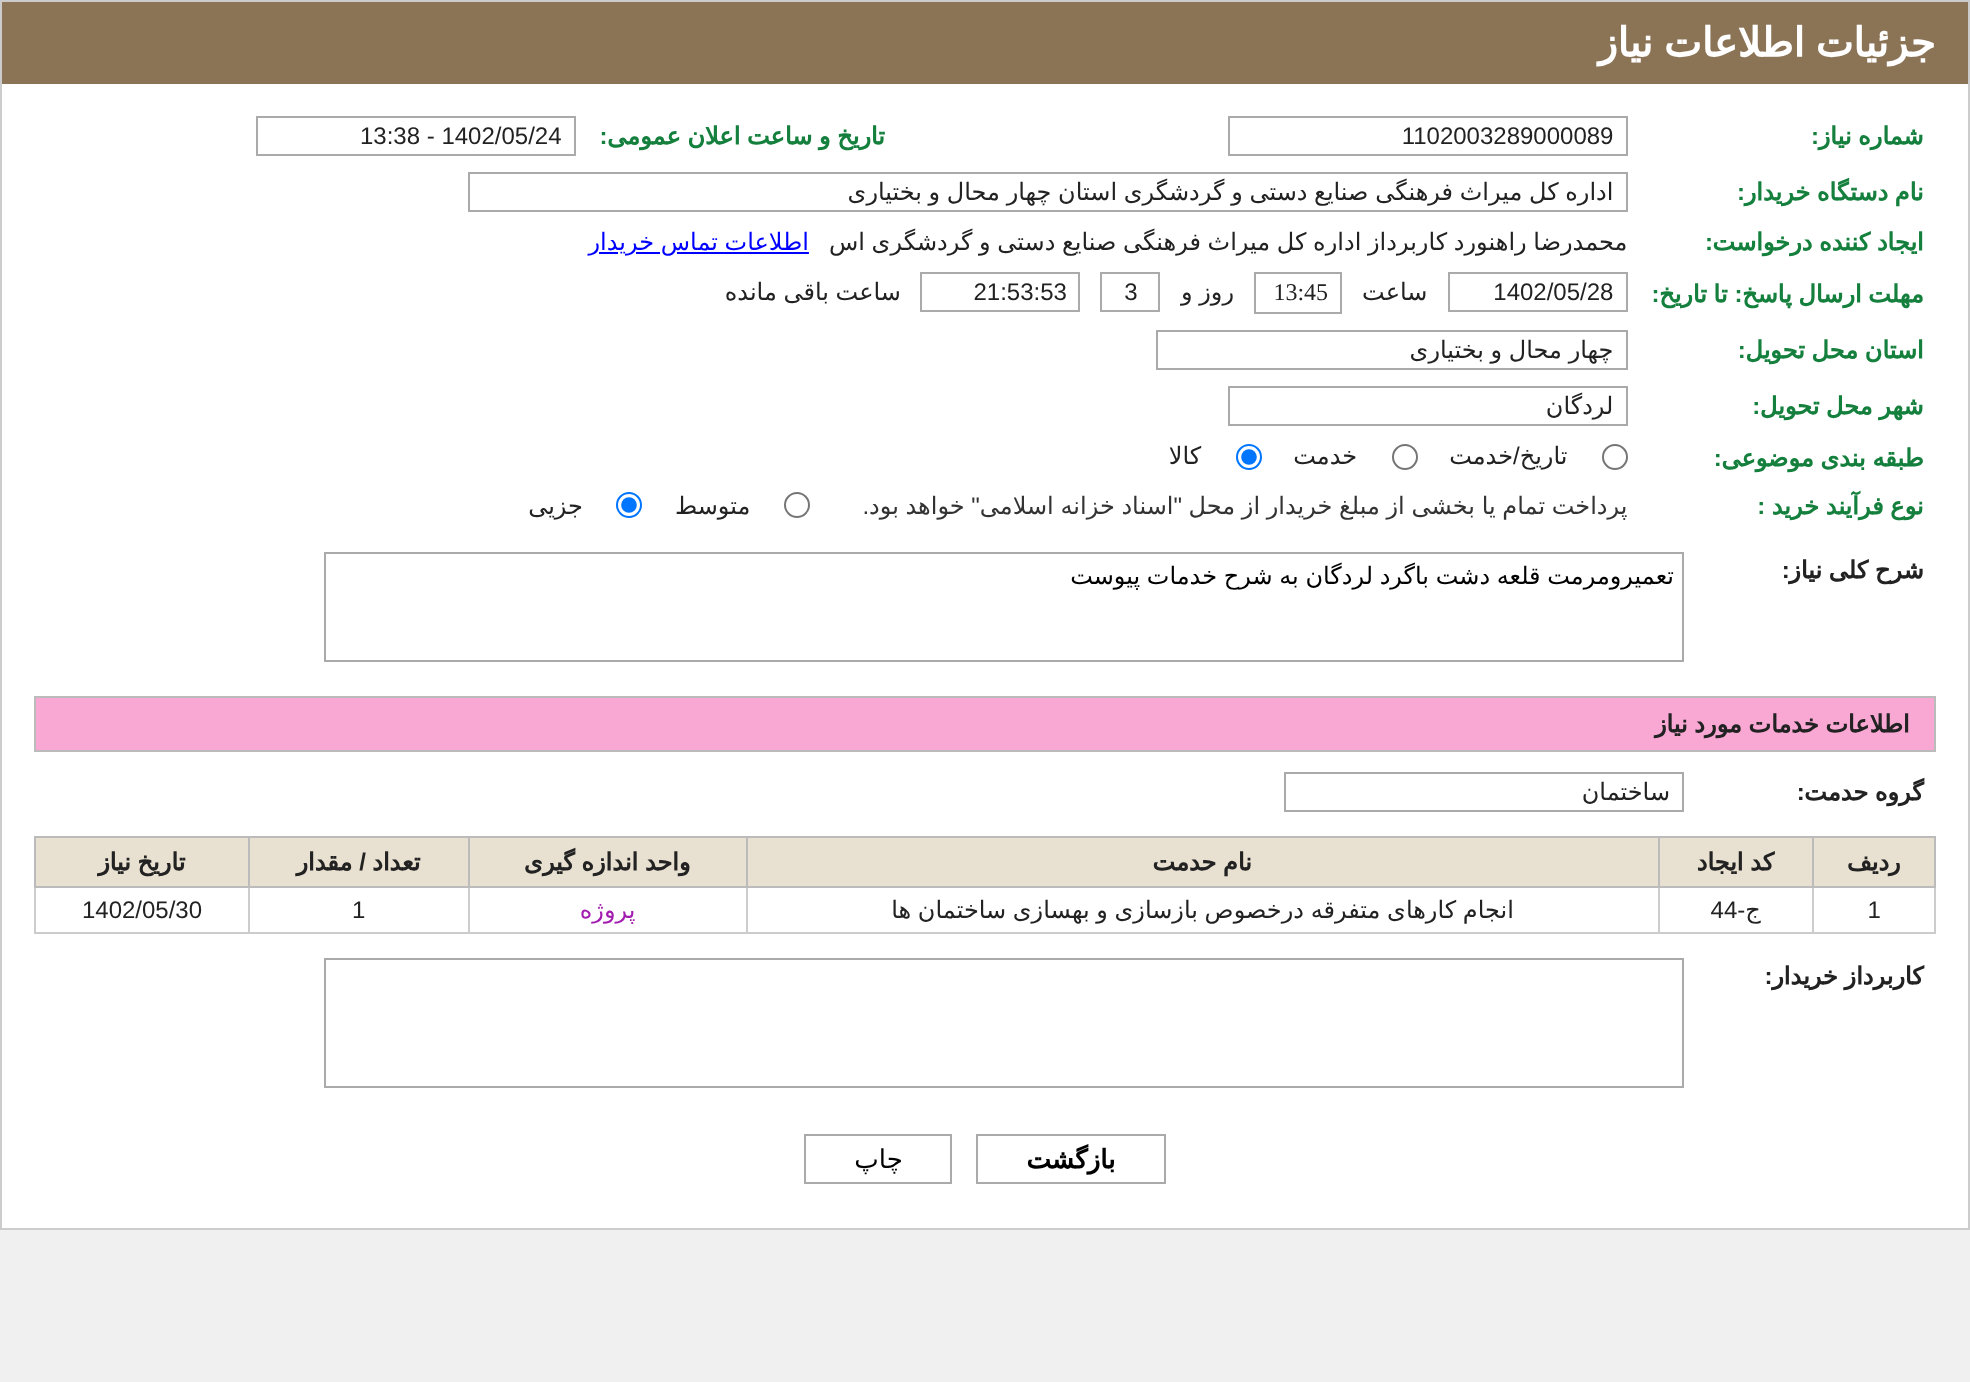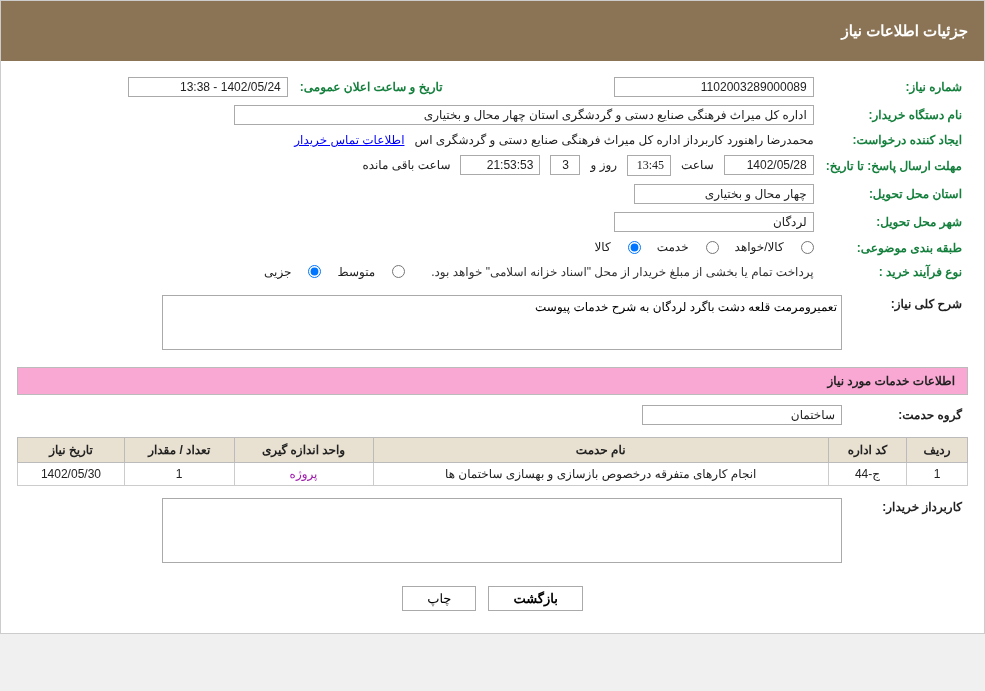--- a/index.html
+++ b/index.html
@@ -13,22 +13,22 @@
     .page-wrapper {
       width: 985px;
       margin: 0 auto;
       background: #fff;
       border: 1px solid #ccc;
     }
     .header-bar {
       background: #8B7355;
       color: #fff;
       text-align: right;
-      padding: 21px 16px;
-      font-size: 15px;
+      padding: 8px 16px;
+      font-size: 20px;
       font-weight: bold;
     }
     .content {
       padding: 12px 16px;
     }
     .info-table {
       width: 100%;
       border-collapse: collapse;
       margin-bottom: 8px;
     }
@@ -204,38 +204,38 @@
           &nbsp;
           <span class="input-box" style="width:80px;">21:53:53</span>
           &nbsp;
           <span>ساعت باقی مانده</span>
         </td>
       </tr>
 
       <tr>
         <td class="label-cell">استان محل تحویل:</td>
         <td colspan="4" class="value-cell">
-          <span class="input-box" style="width:180px;">چهار محال و بختیاری</span>
+          <span class="input-box" style="width:236px;">چهار محال و بختیاری</span>
         </td>
       </tr>
 
       <tr>
         <td class="label-cell">شهر محل تحویل:</td>
         <td colspan="4" class="value-cell">
           <span class="input-box" style="width:200px;">لردگان</span>
         </td>
       </tr>
 
       <tr>
         <td class="label-cell">طبقه بندی موضوعی:</td>
         <td colspan="4" class="value-cell">
           <span class="radio-group" style="display:inline-flex; gap:16px;">
             <span class="radio-item">
               <input type="radio" name="category" style="">
-              <span>کالا/خواهد</span>
+              <span>تاریخ/خدمت</span>
             </span>
             <span class="radio-item">
               <input type="radio" name="category" style="">
               <span>خدمت</span>
             </span>
             <span class="radio-item">
               <input type="radio" name="category" checked="" style="">
               <span>کالا</span>
             </span>
           </span>
@@ -282,21 +282,21 @@
           <span class="input-box" style="width:200px;">ساختمان</span>
         </td>
       </tr>
     </tbody>
       </table>
 
     <table class="services-table">
       <thead>
         <tr>
           <th>ردیف</th>
-          <th>کد اداره</th>
+          <th>کد ایجاد</th>
           <th>نام حدمت</th>
           <th>واحد اندازه گیری</th>
           <th>تعداد / مقدار</th>
           <th>تاریخ نیاز</th>
         </tr>
       </thead>
       <tbody id="services-tbody">
       <tr>
             <td>1</td>
             <td>ج-44</td>

